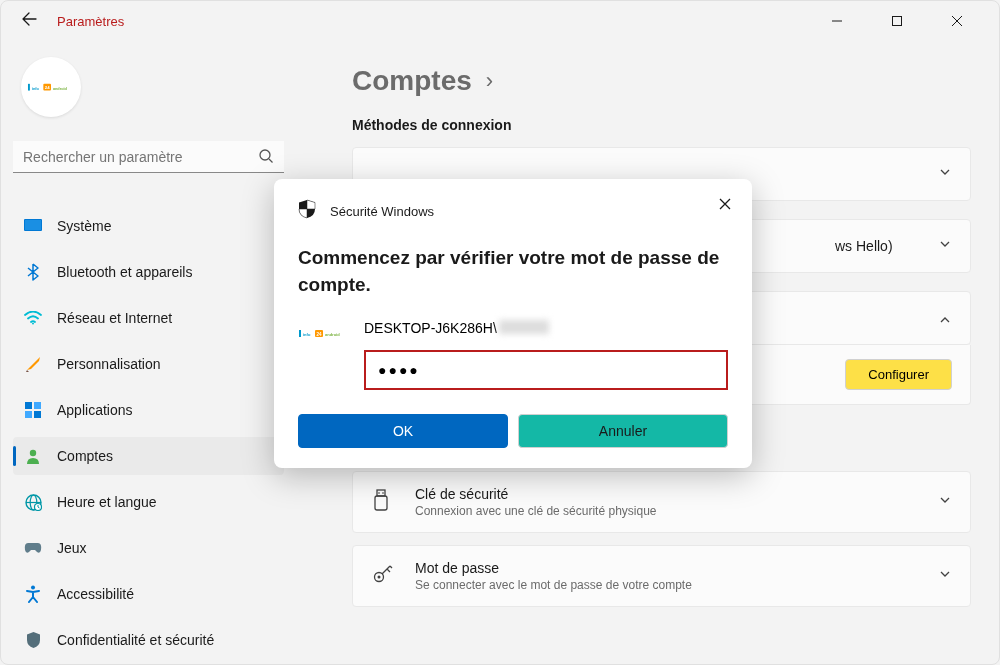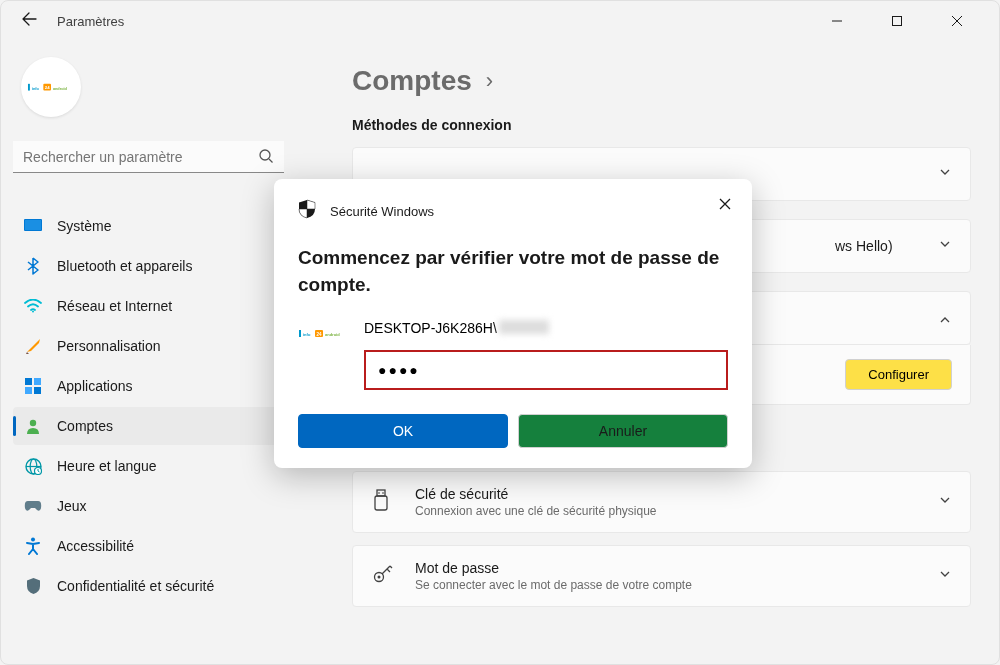--- a/index.html
+++ b/index.html
@@ -1,35 +1,35 @@
 <!DOCTYPE html>
 <html><head>
   <meta charset="utf-8">
   <style>
     * { box-sizing: border-box; margin: 0; padding: 0; font-family: 'Segoe UI', Tahoma, sans-serif; }
     body { width: 1000px; height: 665px; background: #f3f3f3; position: relative; overflow: hidden; border: 1px solid #e0e0e0; border-radius: 8px; }
     
     .titlebar { height: 40px; display: flex; align-items: center; padding: 0 12px; }
     .titlebar .back { padding: 8px; cursor: pointer; }
-    .titlebar .title { margin-left: 12px; font-size: 13px; color: #404040; }
+    .titlebar .title { margin-left: 12px; font-size: 13px; color: #b91c1c; }
     .titlebar .controls { margin-left: auto; display: flex; gap: 16px; padding-right: 8px; }
     .titlebar .controls span { width: 44px; height: 30px; display: flex; align-items: center; justify-content: center; cursor: pointer; }
     
     .layout { display: flex; height: calc(100% - 40px); }
     
     .sidebar { width: 295px; padding: 0 12px; display: flex; flex-direction: column; }
     .profile { display: flex; align-items: center; padding: 16px 8px 24px; }
     .avatar { width: 60px; height: 60px; border-radius: 50%; background: #fff; display: flex; align-items: center; justify-content: center; box-shadow: 0 1px 3px rgba(0,0,0,0.1); }
     .avatar svg { width: 48px; }
     
     .search { position: relative; margin-bottom: 34px; }
     .search input { width: 100%; height: 32px; border: none; border-bottom: 1px solid #888; background: #fbfbfb; padding: 0 34px 0 10px; font-size: 14px; outline: none; }
     .search .icon { position: absolute; right: 10px; top: 7px; }
     
-    .nav { display: flex; flex-direction: column; gap: 2px; }
+    .nav { display: flex; flex-direction: column; gap: 8px; }
     .nav-item { display: flex; align-items: center; height: 38px; padding: 0 10px; border-radius: 4px; cursor: pointer; position: relative; font-size: 14px; color: #1a1a1a; }
     .nav-item.active { background: #eaeaea; }
     .nav-item.active::before { content: ''; position: absolute; left: 0; top: 9px; bottom: 9px; width: 3px; background: #0067c0; border-radius: 2px; }
     .nav-icon { width: 20px; height: 20px; margin-right: 14px; display: flex; align-items: center; justify-content: center; }
     
     .main { flex: 1; padding: 24px 28px 0 56px; overflow-y: auto; }
     .breadcrumb { display: flex; align-items: center; gap: 14px; margin-bottom: 20px; }
     .breadcrumb .parent { font-size: 28px; font-weight: 600; color: #6b6b6b; }
     .breadcrumb .sep { font-size: 22px; color: #6b6b6b; }
     .breadcrumb .current { font-size: 28px; font-weight: 600; color: #1a1a1a; }
@@ -52,21 +52,21 @@
     .dlg-heading { font-size: 19px; font-weight: 600; color: #1a1a1a; line-height: 1.4; margin-bottom: 22px; }
     .dlg-user { display: flex; align-items: flex-start; margin-bottom: 24px; }
     .dlg-user .uicon { width: 50px; margin-right: 16px; margin-top: 6px; }
     .dlg-user .ubody { flex: 1; }
     .dlg-user .uname { font-size: 14px; margin-bottom: 14px; display: flex; align-items: flex-start; }
     .uname .blur { display: inline-block; width: 50px; height: 14px; background: #ddd; filter: blur(3px); margin-left: 2px; }
     .pwd { border: 2px solid #b91c1c; padding: 10px 12px; font-size: 14px; letter-spacing: 2px; }
     .dlg-btns { display: flex; gap: 10px; }
     .dlg-btns button { flex: 1; height: 34px; border-radius: 4px; font-size: 14px; cursor: pointer; }
     .btn-ok { background: #0067c0; color: #fff; border: 1px solid #0067c0; }
-    .btn-cancel { background: #15803d; color: #1a1a1a; border: 1px solid #d0d0d0; }
+    .btn-cancel { background: #14b8a6; color: #1a1a1a; border: 1px solid #d0d0d0; }
     
     .logo-text { font-size: 8px; font-weight: bold; }
     .logo-info { fill: #0099cc; }
     .logo-android { fill: #7cb342; }
   </style>
 </head>
 <body>
 
 <div class="titlebar">
   <span class="back">

